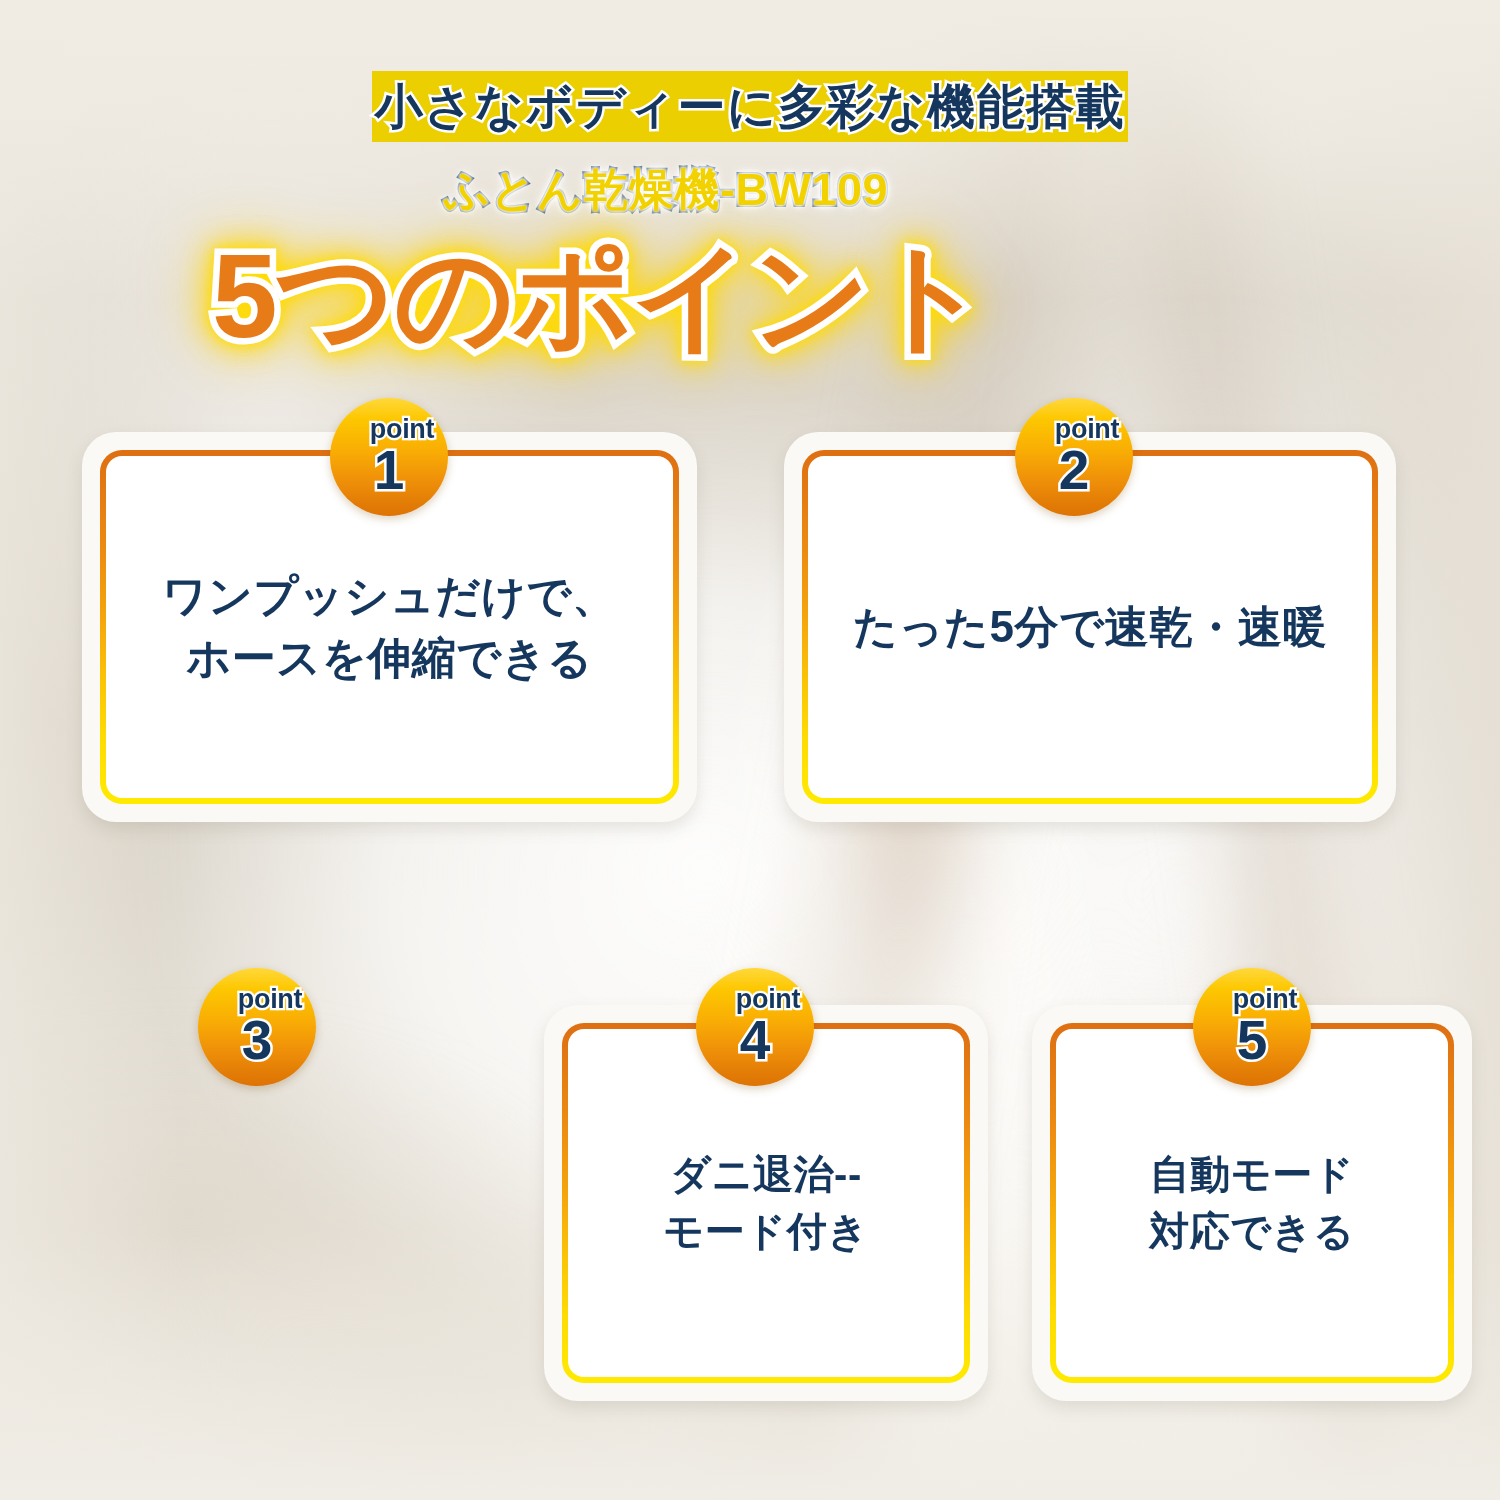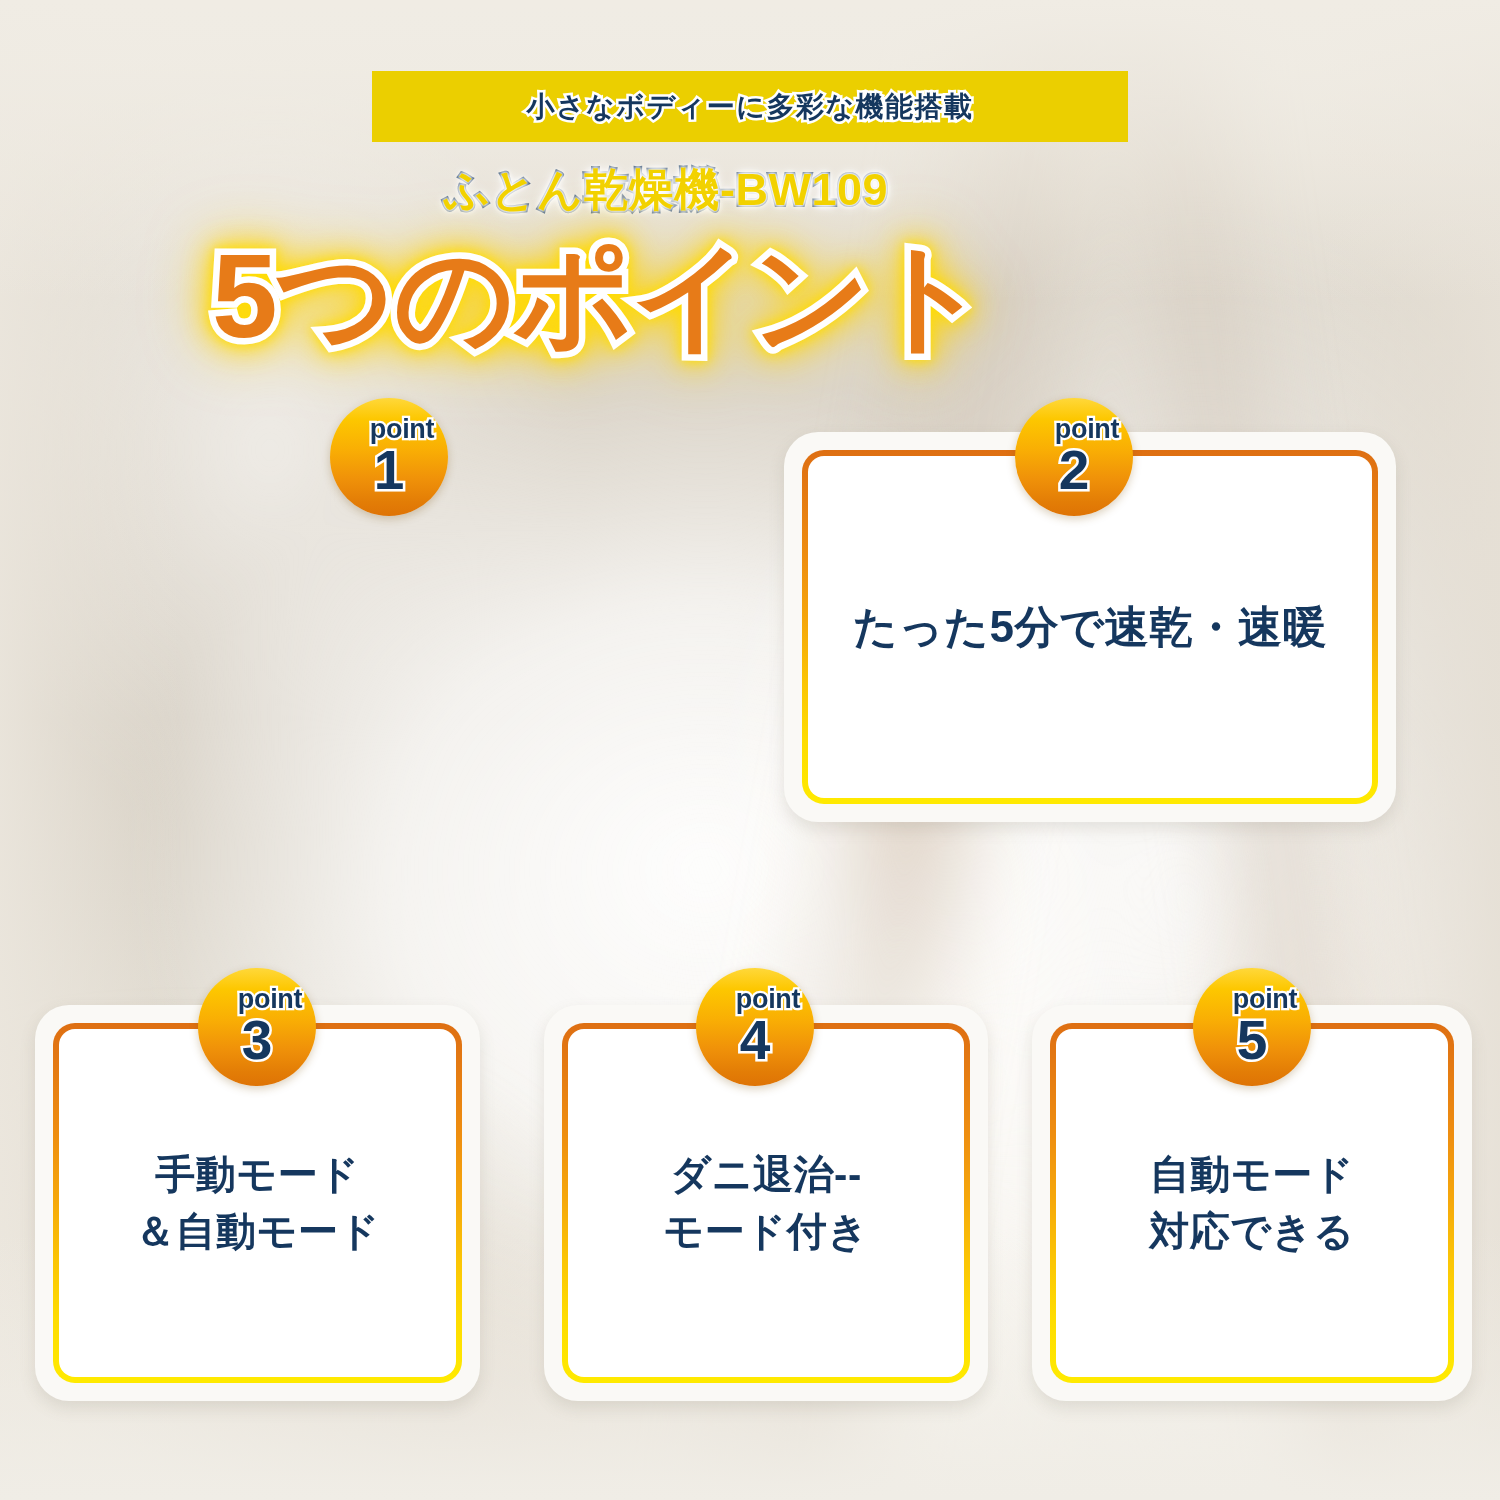--- a/index.html
+++ b/index.html
@@ -86,21 +86,21 @@
     left: 372px;
     top: 71px;
     width: 756px;
     height: 71px;
     background: #EBCF00;
     display: flex;
     align-items: center;
     justify-content: center;
   }
   .banner-text {
-    font-size: 28px;
+    font-size: 48px;
     font-weight: 700;
     letter-spacing: 1.5px;
     color: #15375E;
     -webkit-text-stroke: 5px #FFFFFF;
     paint-order: stroke fill;
     white-space: nowrap;
     line-height: 1;
   }
 
   .subtitle {
@@ -254,41 +254,41 @@
 
     <div class="banner">
       <span class="banner-text">小さなボディーに多彩な機能搭載</span>
     </div>
 
     <div class="subtitle">ふとん乾燥機-BW109</div>
 
     <div class="main-title">5つのポイント</div>
   </div>
 
+  <div class="card row-top" id="card-1">
+    <div class="card-inner">
+      <div class="card-text">ワンプッシュだけで、
+ホースを伸縮できる</div>
+    </div>
+  </div>
   <div class="badge" id="badge-1">
     <span class="badge-label">point</span>
     <span class="badge-number">1</span>
   </div>
 
   <div class="card row-top" id="card-2">
     <div class="card-inner">
       <div class="card-text">たった5分で速乾・速暖</div>
     </div>
   </div>
   <div class="badge" id="badge-2">
     <span class="badge-label">point</span>
     <span class="badge-number">2</span>
   </div>
 
-  <div class="card row-bottom" id="card-3">
-    <div class="card-inner">
-      <div class="card-text">手動モード
-＆自動モード</div>
-    </div>
-  </div>
   <div class="badge" id="badge-3">
     <span class="badge-label">point</span>
     <span class="badge-number">3</span>
   </div>
 
   <div class="card row-bottom" id="card-4">
     <div class="card-inner">
       <div class="card-text">ダニ退治--
 モード付き</div>
     </div>

